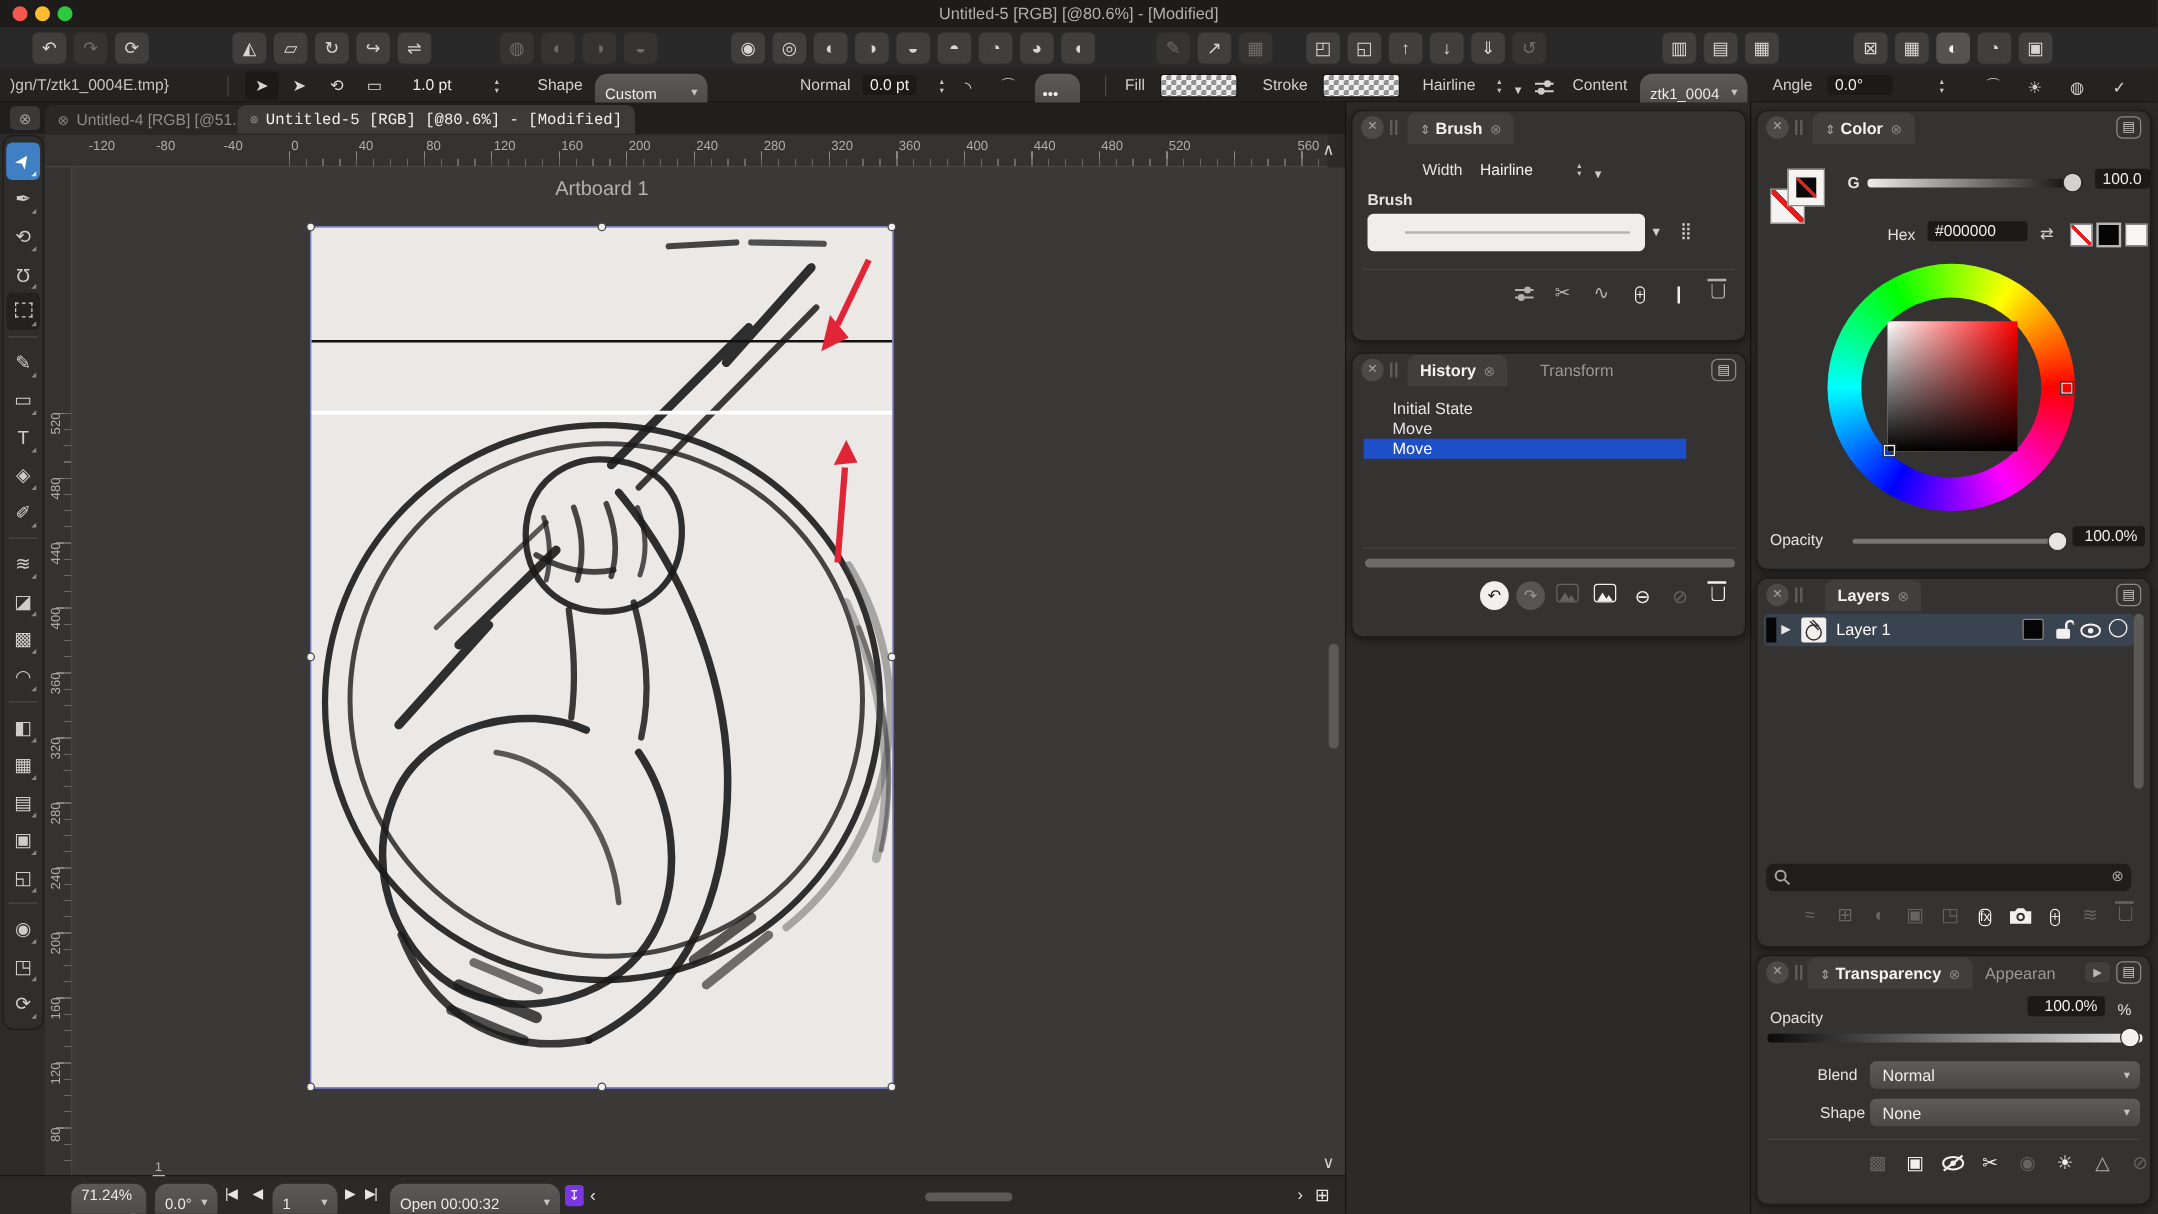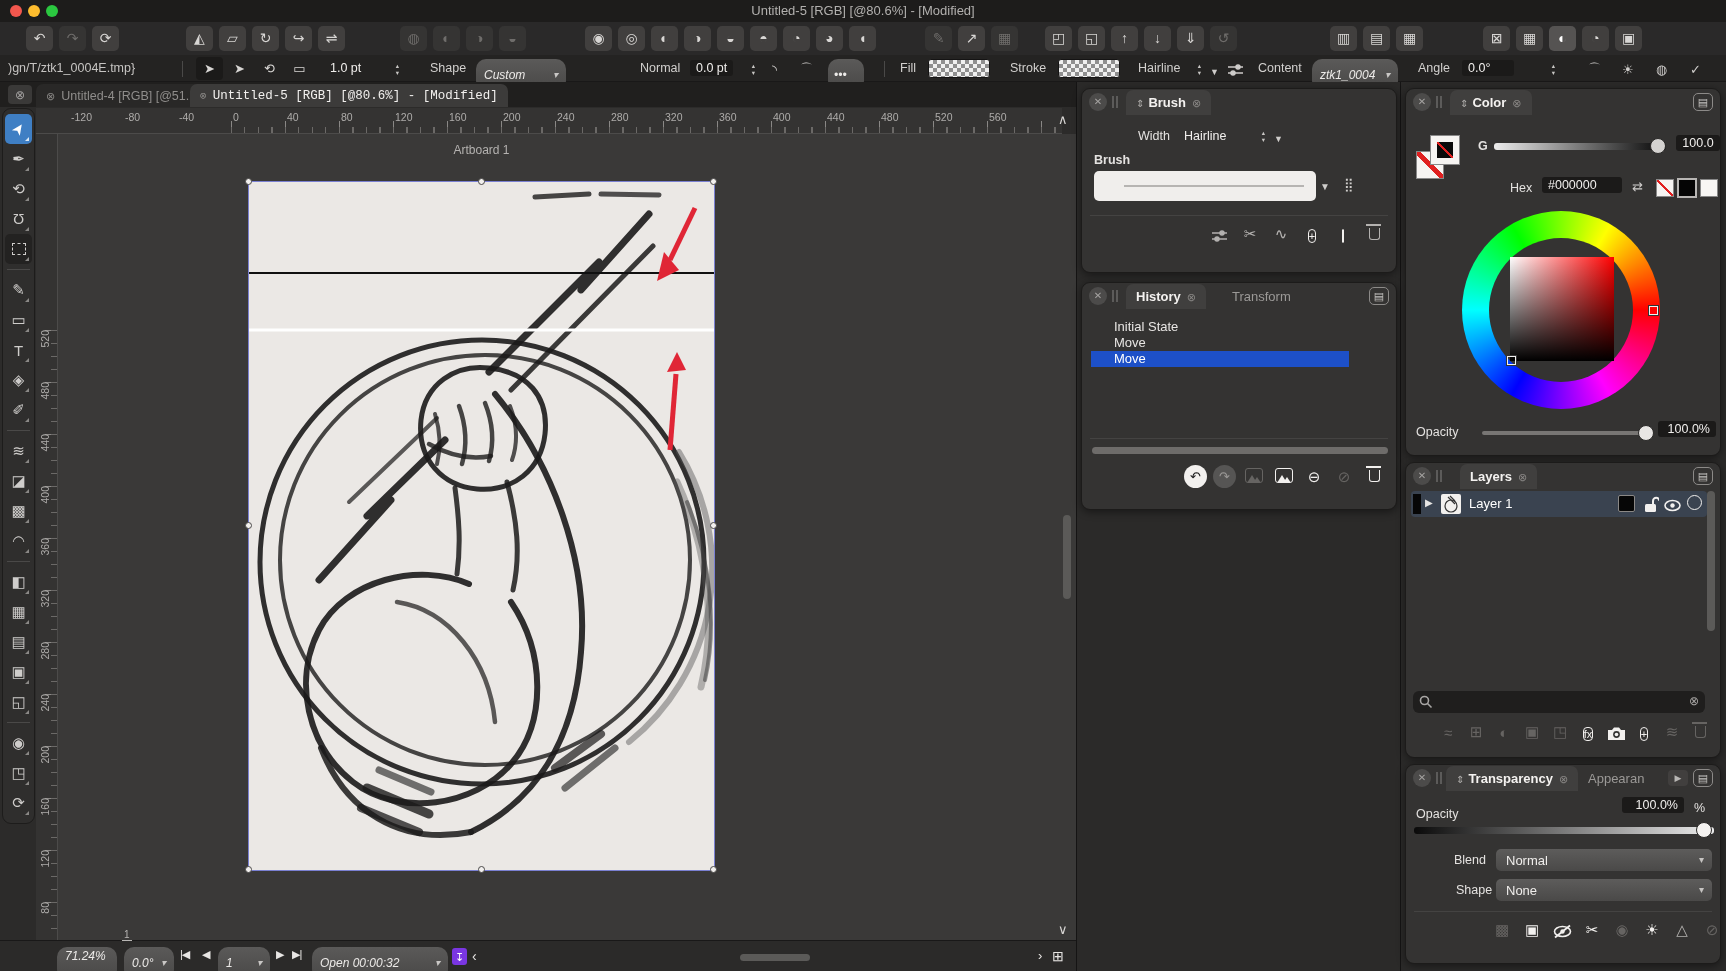--- a/index.html
+++ b/index.html
@@ -19,21 +19,21 @@
   .tgroup { position:absolute; top:4px; display:flex; gap:6px; }
   .btn { width:27px; height:25px; border-radius:5px; background:#413f3e; border:none; color:#d8d6d4;
     font-size:14px; line-height:25px; text-align:center; display:inline-block; padding:0; }
   .btn .glyph{ display:inline-block; }
   .btn.dim { background:#353433; color:#6f6d6b; }
   .btn.active { background:#555352; color:#ffffff; }
   .lbl { position:absolute; top:6px; font-size:12.5px; color:#d2d0ce; }
   .val { position:absolute; top:5px; font-size:12.5px; color:#f0eeec; background:#1b1a19; border-radius:3px; padding:1px 6px; }
   .valplain { position:absolute; top:6px; font-size:12.5px; color:#f0eeec; }
   .pill { position:absolute; top:4px; height:32px; border-radius:10px; background:linear-gradient(#5b5a59,#484746);
-    color:#eceae8; font-size:12px; line-height:18px; padding:0 8px; border:none; text-align:left;font-style:italic; }
+    color:#eceae8; font-size:12px; line-height:18px; padding:0 8px; border:none; text-align:left; }
   .pill .chev { float:right; margin-left:6px; color:#c9c7c5; font-size:10px; }
   .stepper { position:absolute; top:5px; width:11px; height:17px; display:flex; flex-direction:column; align-items:center;
     justify-content:center; color:#c8c6c4; font-size:6.5px; line-height:7px; background:none; border:none; }
   .minibtn { position:absolute; top:5px; height:18px; border:none; background:none; color:#cfcdcb; font-size:13px; }
   .checker { position:absolute; top:4px; width:62px; height:19px; border-radius:3px; border:1px solid #151414;
     background-image:linear-gradient(45deg,#8f8f8f 25%,transparent 25%,transparent 75%,#8f8f8f 75%),
       linear-gradient(45deg,#8f8f8f 25%,#f0f0f0 25%,#f0f0f0 75%,#8f8f8f 75%);
     background-size:8px 8px; background-position:0 0,4px 4px; }
   .vdiv { position:absolute; top:6px; width:1px; height:16px; background:#4a4948; }
   .opt-tool { position:absolute; top:2px; width:27px; height:23px; border:none; border-radius:4px; background:none; color:#d8d6d4; font-size:13px; }
@@ -69,21 +69,21 @@
   .hruler span { position:absolute; top:3px; font-size:10.5px; color:#aeacaa; transform:translateX(2px); }
   .vruler { position:absolute; left:36px; top:134px; width:22px; height:806px; background:#343332; border-right:1px solid #4c4b4a;
     background-image:repeating-linear-gradient(to bottom,#6b6967 0 1px,transparent 1px 13px),
       repeating-linear-gradient(to bottom,#8a8886 0 1px,transparent 1px 52px);
     background-size:6px 100%,12px 100%; background-position:right 196px,right 196px; background-repeat:no-repeat; overflow:hidden; }
   .vruler span { position:absolute; left:3px; font-size:10.5px; color:#aeacaa; writing-mode:vertical-rl; transform:rotate(180deg); }
   .ruler-corner { position:absolute; left:36px; top:108px; width:22px; height:26px; background:#343332; border-right:1px solid #4c4b4a; border-bottom:1px solid #4c4b4a;}
   .scroll-chev { position:absolute; color:#d8d6d4; font-size:13px; background:none; border:none; }
 
   .canvas { position:absolute; left:58px; top:134px; width:1018px; height:806px; background:#3a3938; overflow:hidden; }
-  .artboard-label { position:absolute; left:191px; top:9px; width:465px; text-align:center; font-size:12px; color:#b4b2b0; }
+  .artboard-label { position:absolute; left:191px; top:9px; width:465px; text-align:center; font-size:16px; color:#b4b2b0; }
   .artboard { position:absolute; left:191px; top:48px; width:465px; height:688px; background:#ebe8e5;
     outline:1px solid #7a80d2; box-shadow:0 -1px 0 #9a98a8; }
   .handle { position:absolute; width:7px; height:7px; border-radius:50%; background:#f2f0ee; border:1px solid #4a4948; }
   .canvas .vsb { position:absolute; left:1005px; top:381px; width:8px; height:84px; border-radius:4px; background:#5b5a58; }
 
   
   .rightbg { position:absolute; left:1076px; top:82px; width:650px; height:889px; background:#2b2a29; border-left:1px solid #151414; }
   .rcoldiv { position:absolute; left:1400px; top:82px; width:1px; height:889px; background:#151414; }
   .panel { position:absolute; background:#343332; border:1px solid #1c1b1a; border-radius:9px; box-shadow:0 2px 8px rgba(0,0,0,.45); }
   .phead { position:relative; height:26px; }
@@ -326,21 +326,21 @@
       <span style="left: 411px;">160</span>
       <span style="left: 465px;">200</span>
       <span style="left: 519px;">240</span>
       <span style="left: 573px;">280</span>
       <span style="left: 627px;">320</span>
       <span style="left: 681px;">360</span>
       <span style="left: 735px;">400</span>
       <span style="left: 789px;">440</span>
       <span style="left: 843px;">480</span>
       <span style="left: 897px;">520</span>
-      <span style="left: 951px;">560</span>
+      <span style="left: 1000px;">560</span>
     </div>
   <div class="vruler">
       <span style="top: 196px;">520</span>
       <span style="top: 248px;">480</span>
       <span style="top: 300px;">440</span>
       <span style="top: 352px;">400</span>
       <span style="top: 404px;">360</span>
       <span style="top: 456px;">320</span>
       <span style="top: 508px;">280</span>
       <span style="top: 560px;">240</span>
@@ -486,21 +486,21 @@
 
     <div style="position:absolute;left:10px;top:46px;width:46px;height:46px">
       <div class="swatch-none" style="position:absolute;left:0;top:16px;width:28px;height:28px;border:1px solid #888"></div>
       <div style="position:absolute;left:14px;top:0;width:30px;height:30px;background:#f6f4f2;border:1px solid #888">
         <div class="swatch-none" style="position:absolute;left:6px;top:6px;width:16px;height:16px;background:#0a0a0a !important;background-image:linear-gradient(45deg,transparent 44%,#e02020 44%,#e02020 56%,transparent 56%) !important"></div>
       </div>
     </div>
     <span class="plabel" style="left:72px;top:50px;font-weight:bold">G</span>
     <div style="position:absolute;left:88px;top:54px;width:172px;height:7px;border-radius:3px;background:linear-gradient(to right,#ececec,#050505)"></div>
     <span class="slider-knob" style="left:244px;top:49px"></span>
-    <span class="val" style="left:270px;top:46px;width:44px;text-align:center">100.0</span>
+    <span class="val" style="left:270px;top:46px;width:44px;text-align:left">100.0</span>
     <span class="plabel" style="left:104px;top:92px">Hex</span>
     <span class="val" style="left:136px;top:88px;width:80px">#000000</span>
     <button class="minibtn" style="left:226px;top:88px"><span>⇄</span></button>
     <button class="swatch-none" style="position:absolute;left:250px;top:90px;width:18px;height:18px;border:1px solid #888"></button>
     <button style="position:absolute;left:271px;top:89px;width:20px;height:20px;background:#050505;border:2px solid #b8b6b4"></button>
     <button style="position:absolute;left:294px;top:90px;width:18px;height:18px;background:#f8f6f4;border:1px solid #888"></button>
 
     <div class="wheel" style="left:56px;top:122px">
       <div class="wheel-hole"></div>
       <span class="marker" style="left:187px;top:95px"></span>

